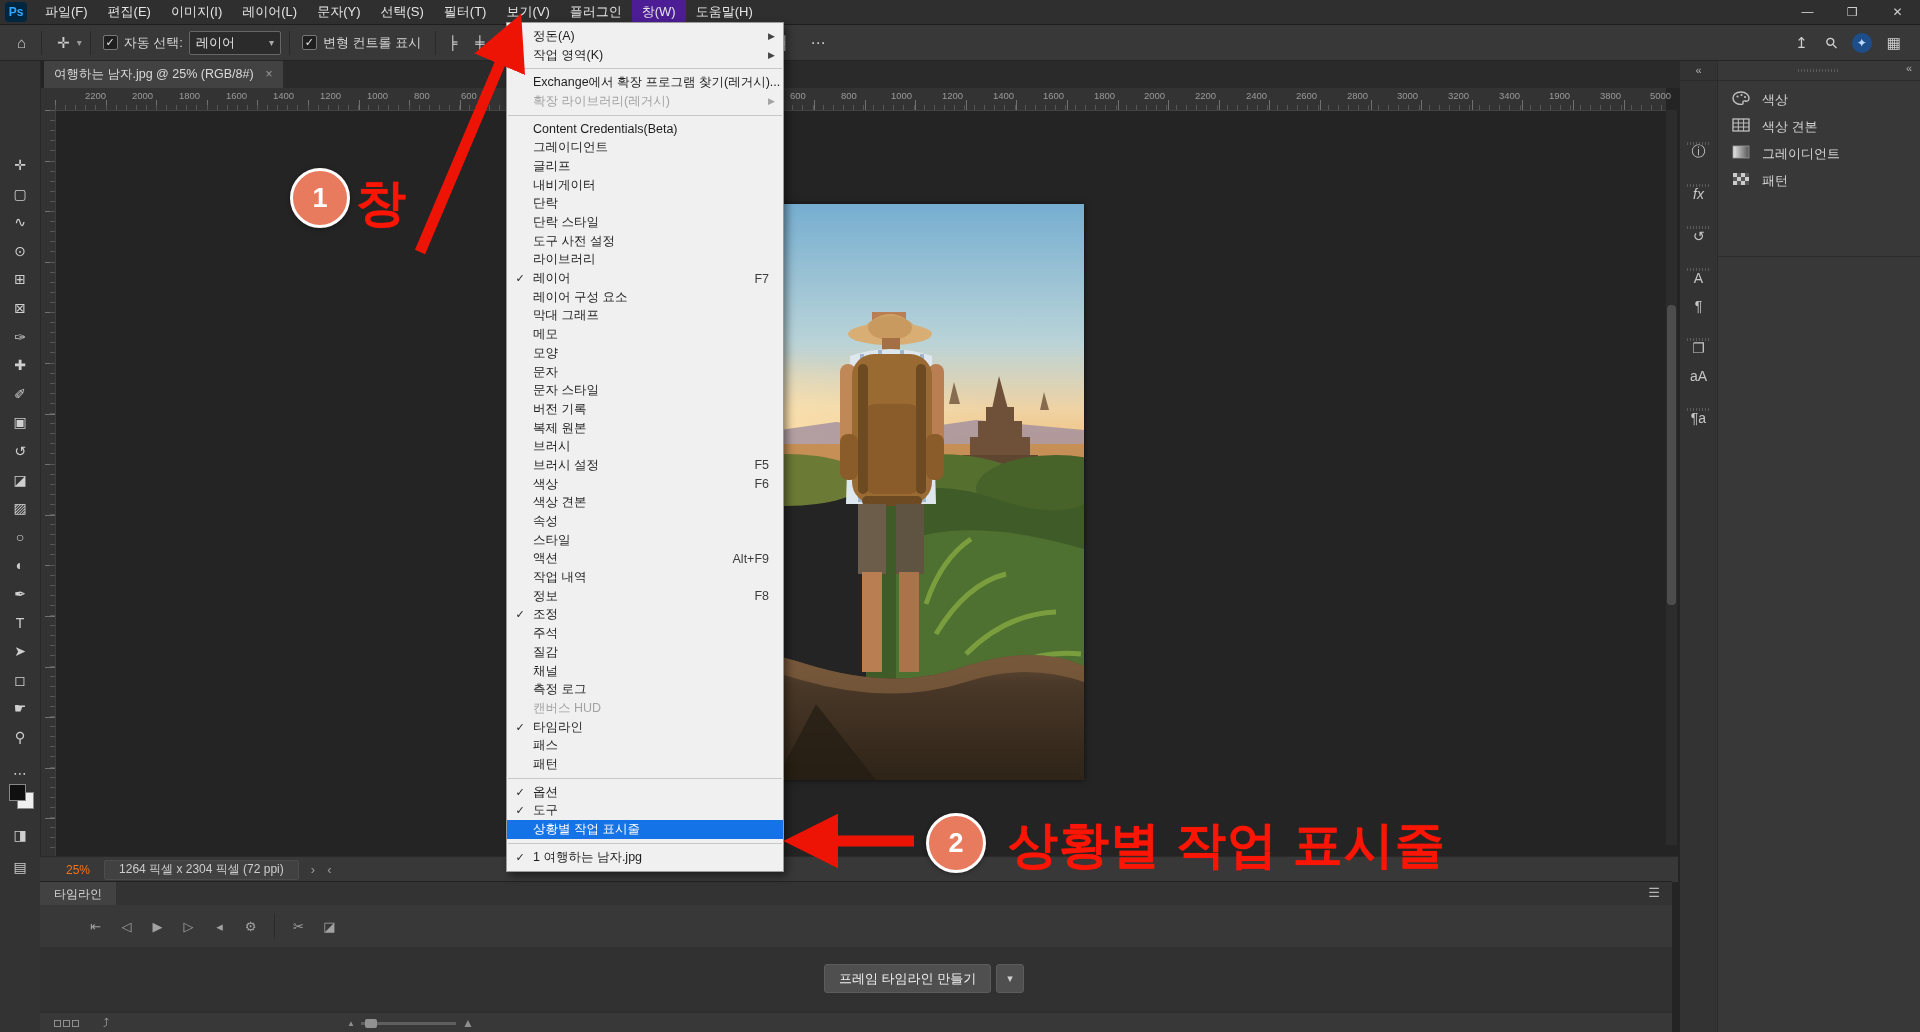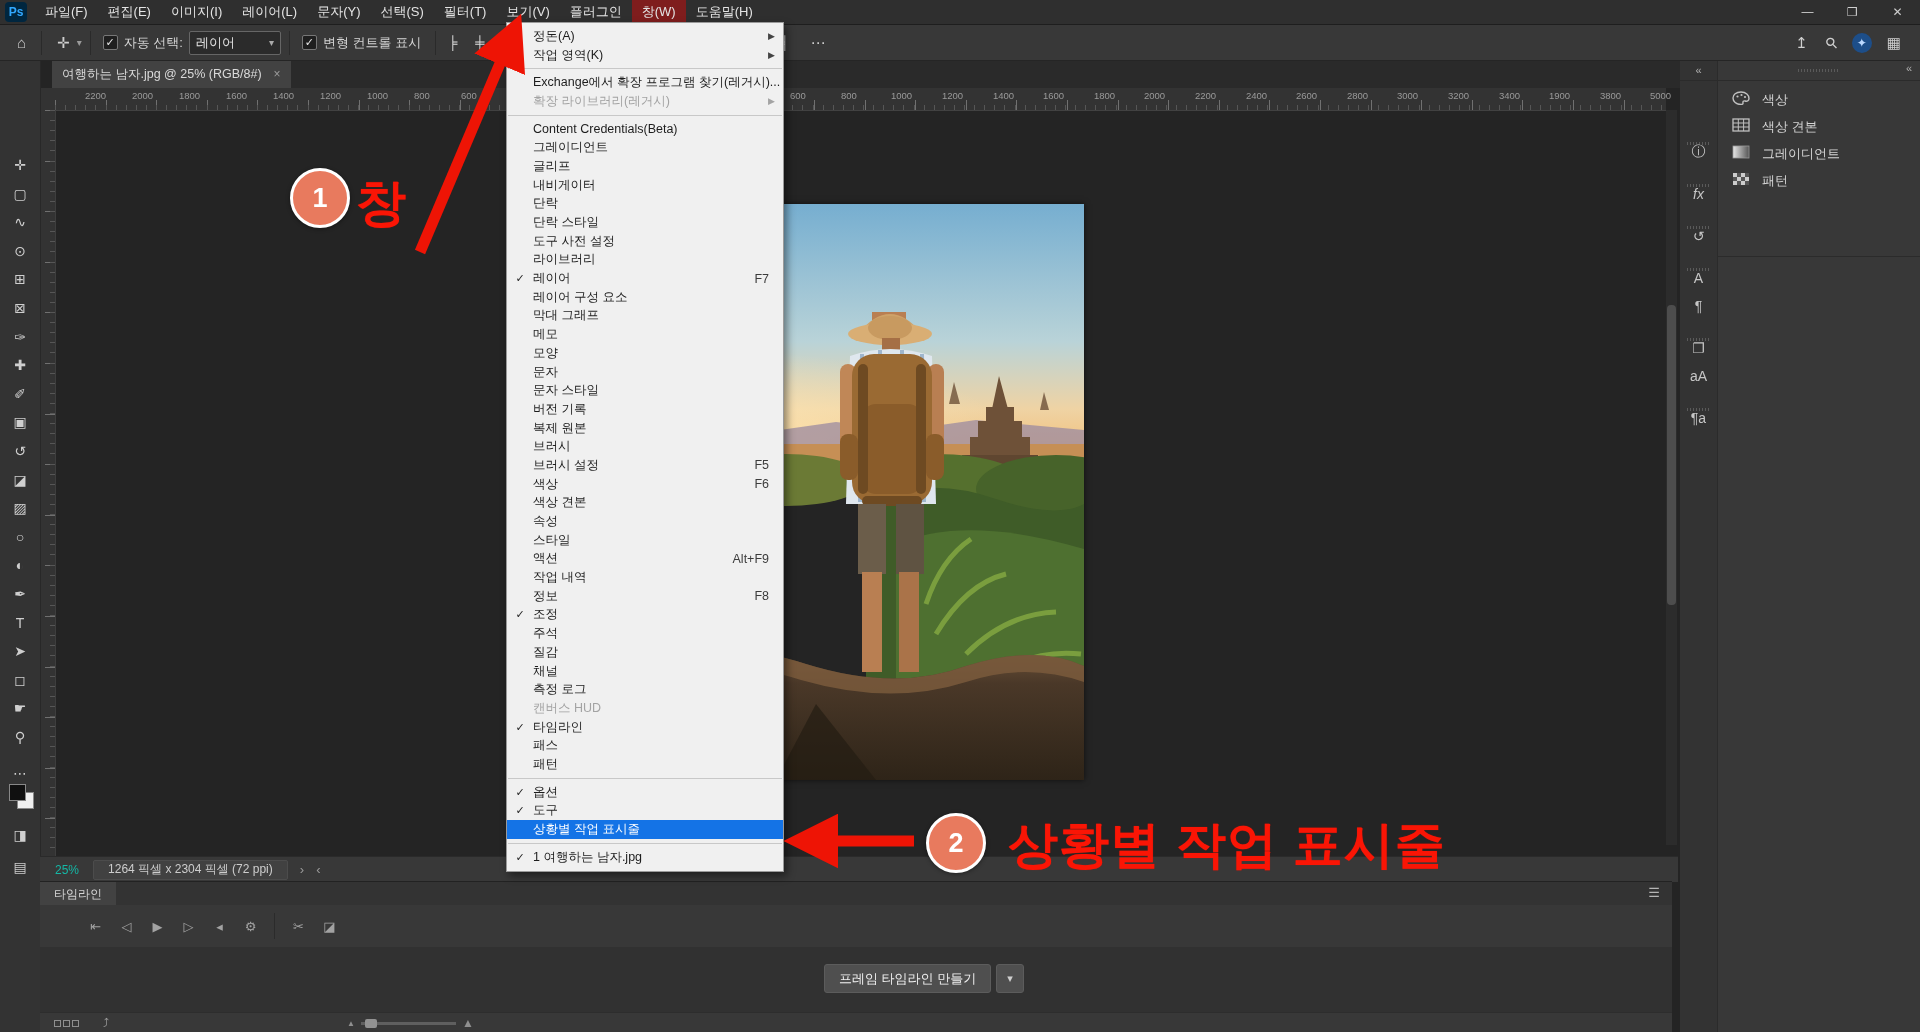--- a/index.html
+++ b/index.html
@@ -4,37 +4,37 @@
 <style>
   html,body{margin:0;padding:0;background:#111}
   #app{position:relative;width:1920px;height:1032px;overflow:hidden;background:#242424;
        font-family:"Liberation Sans","DejaVu Sans",sans-serif;color:#ddd;-webkit-user-select:none}
   .abs{position:absolute}
   
   #menubar{left:0;top:0;width:1920px;height:24px;background:#2f2f2f;border-bottom:1px solid #1e1e1e;z-index:30;display:flex;align-items:center}
   #ps-logo{width:22px;height:20px;margin:0 8px 0 5px;border-radius:4px;background:#00263f;color:#31a8ff;
            font-weight:bold;font-size:12px;display:flex;align-items:center;justify-content:center}
   .mb-item{padding:0 10px;font-size:13px;line-height:24px;color:#e4e4e4;cursor:default}
-  .mb-item.active{background:#7f1d1d}
+  .mb-item.active{background:#4c1d95}
   .win-btns{position:absolute;right:0;top:0;display:flex}
   .win-btn{width:45px;height:24px;display:flex;align-items:center;justify-content:center;font-size:12px;color:#cfcfcf}
   
   #optionsbar{left:0;top:25px;width:1920px;height:35px;background:#383838;border-bottom:1px solid #252525;z-index:20;display:flex;align-items:center;font-size:13px}
   .ob-sep{width:1px;height:24px;background:#2a2a2a;margin:0 8px}
   .ob-icon{color:#cfcfcf;font-size:15px;padding:0 7px}
   .ob-check{width:13px;height:13px;border:1px solid #777;border-radius:2px;background:#1f1f1f;color:#e8e8e8;
             font-size:11px;line-height:12px;text-align:center;margin:0 6px 0 4px}
   .ob-label{color:#d6d6d6;margin-right:6px}
   .ob-select{height:22px;background:#2b2b2b;border:1px solid #666;border-radius:2px;display:flex;align-items:center;
              padding:0 6px;color:#e2e2e2;min-width:78px;justify-content:space-between}
   .ob-right{position:absolute;right:10px;top:25px;height:35px;display:flex;align-items:center;z-index:21}
   .ob-right .ob-icon{padding:0 9px;font-size:15px}
   #discover-dot{width:20px;height:20px;border-radius:50%;background:#1d4e89;color:#bcd9ff;display:flex;align-items:center;justify-content:center;font-size:12px;margin:0 6px}
   
-  #tabrow{left:52px;top:60px;width:1638px;height:28px;background:#2a2a2a;z-index:5}
+  #tabrow{left:44px;top:60px;width:1638px;height:28px;background:#2a2a2a;z-index:5}
   #doc-tab{position:absolute;left:0;top:0;height:28px;background:#424242;display:flex;align-items:center;padding:0 10px;font-size:12.5px;color:#dadada}
   #doc-tab .close{margin-left:12px;color:#9b9b9b;font-size:12px}
   
   #ruler-corner{left:40px;top:88px;width:15px;height:22px;background:#333;border-right:1px solid #444;border-bottom:1px solid #444;z-index:6}
   #ruler-top{left:55px;top:88px;width:1611px;height:22px;background:#333;border-bottom:1px solid #414141;z-index:6;
     background-image:repeating-linear-gradient(to right,#565656 0 1px,transparent 1px 10.1px),repeating-linear-gradient(to right,#707070 0 1px,transparent 1px 50.6px);
     background-size:100% 5px,100% 10px;background-position:left bottom,left bottom;background-repeat:repeat-x}
   .ruler-num{position:absolute;top:2px;font-size:9.5px;color:#9a9a9a}
   #ruler-left{left:40px;top:110px;width:15px;height:746px;background:#333;border-right:1px solid #3e3e3e;z-index:6;
     background-image:repeating-linear-gradient(to bottom,#565656 0 1px,transparent 1px 10.1px),repeating-linear-gradient(to bottom,#707070 0 1px,transparent 1px 50.6px);
@@ -42,21 +42,21 @@
   #canvas-area{left:55px;top:110px;width:1611px;height:746px;background:#242424;z-index:1}
   #photo{left:636px;top:204px;width:448px;height:576px;z-index:2;box-shadow:0 0 6px rgba(0,0,0,.6)}
   #vscroll{left:1666px;top:110px;width:11px;height:735px;background:#2c2c2c;z-index:6}
   #vscroll .thumb{position:absolute;left:1px;top:195px;width:9px;height:300px;background:#4d4d4d;border-radius:4px}
   
   #toolbar{left:0;top:60px;width:40px;height:972px;background:#333;border-right:1px solid #282828;z-index:7}
   .tool{position:absolute;left:0;width:40px;height:26px;display:flex;align-items:center;justify-content:center;color:#cfcfcf;font-size:14px}
   .swatch{position:absolute;width:15px;height:15px;border:1px solid #888}
   
   #statusbar{left:40px;top:856px;width:1638px;height:25px;background:#383838;border-top:1px solid #2a2a2a;z-index:7;display:flex;align-items:center;font-size:12px}
-  #zoom-level{color:#14b8a6;margin-left:15px}
+  #zoom-level{color:#f97316;margin-left:26px}
   #doc-size{background:#414141;border:1px solid #4c4c4c;border-radius:2px;height:18px;display:flex;align-items:center;padding:0 14px;margin-left:14px;color:#cdcdcd}
   .sb-chev{color:#9a9a9a;margin-left:12px;font-size:13px}
   
   #tl-header{left:40px;top:881px;width:1632px;height:24px;background:#333;border-top:1px solid #222;border-bottom:1px solid #272727;z-index:7}
   #tl-tab{position:absolute;left:0;top:0;height:24px;background:#424242;display:flex;align-items:center;padding:0 14px;font-size:12px;color:#d6d6d6}
   #tl-menu{position:absolute;right:12px;top:3px;color:#b5b5b5;font-size:13px}
   #tl-controls{left:40px;top:905px;width:1632px;height:42px;background:#383838;border-bottom:1px solid #2d2d2d;z-index:7;display:flex;align-items:center}
   .tp-icon{width:31px;text-align:center;color:#a2a2a2;font-size:13px}
   .tp-sep{width:1px;height:26px;background:#2b2b2b;margin:0 8px}
   #tl-main{left:40px;top:947px;width:1632px;height:65px;background:#313131;z-index:7}

